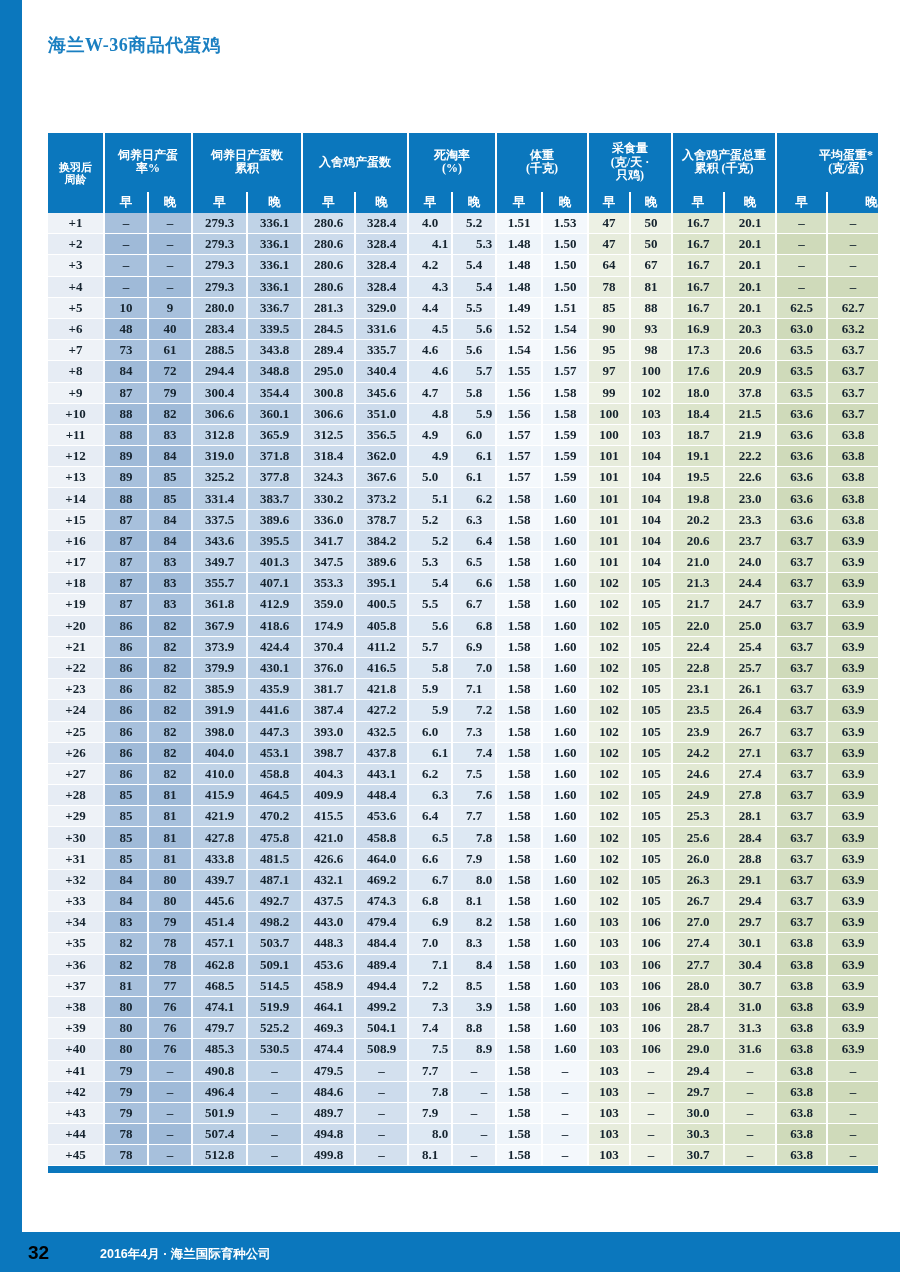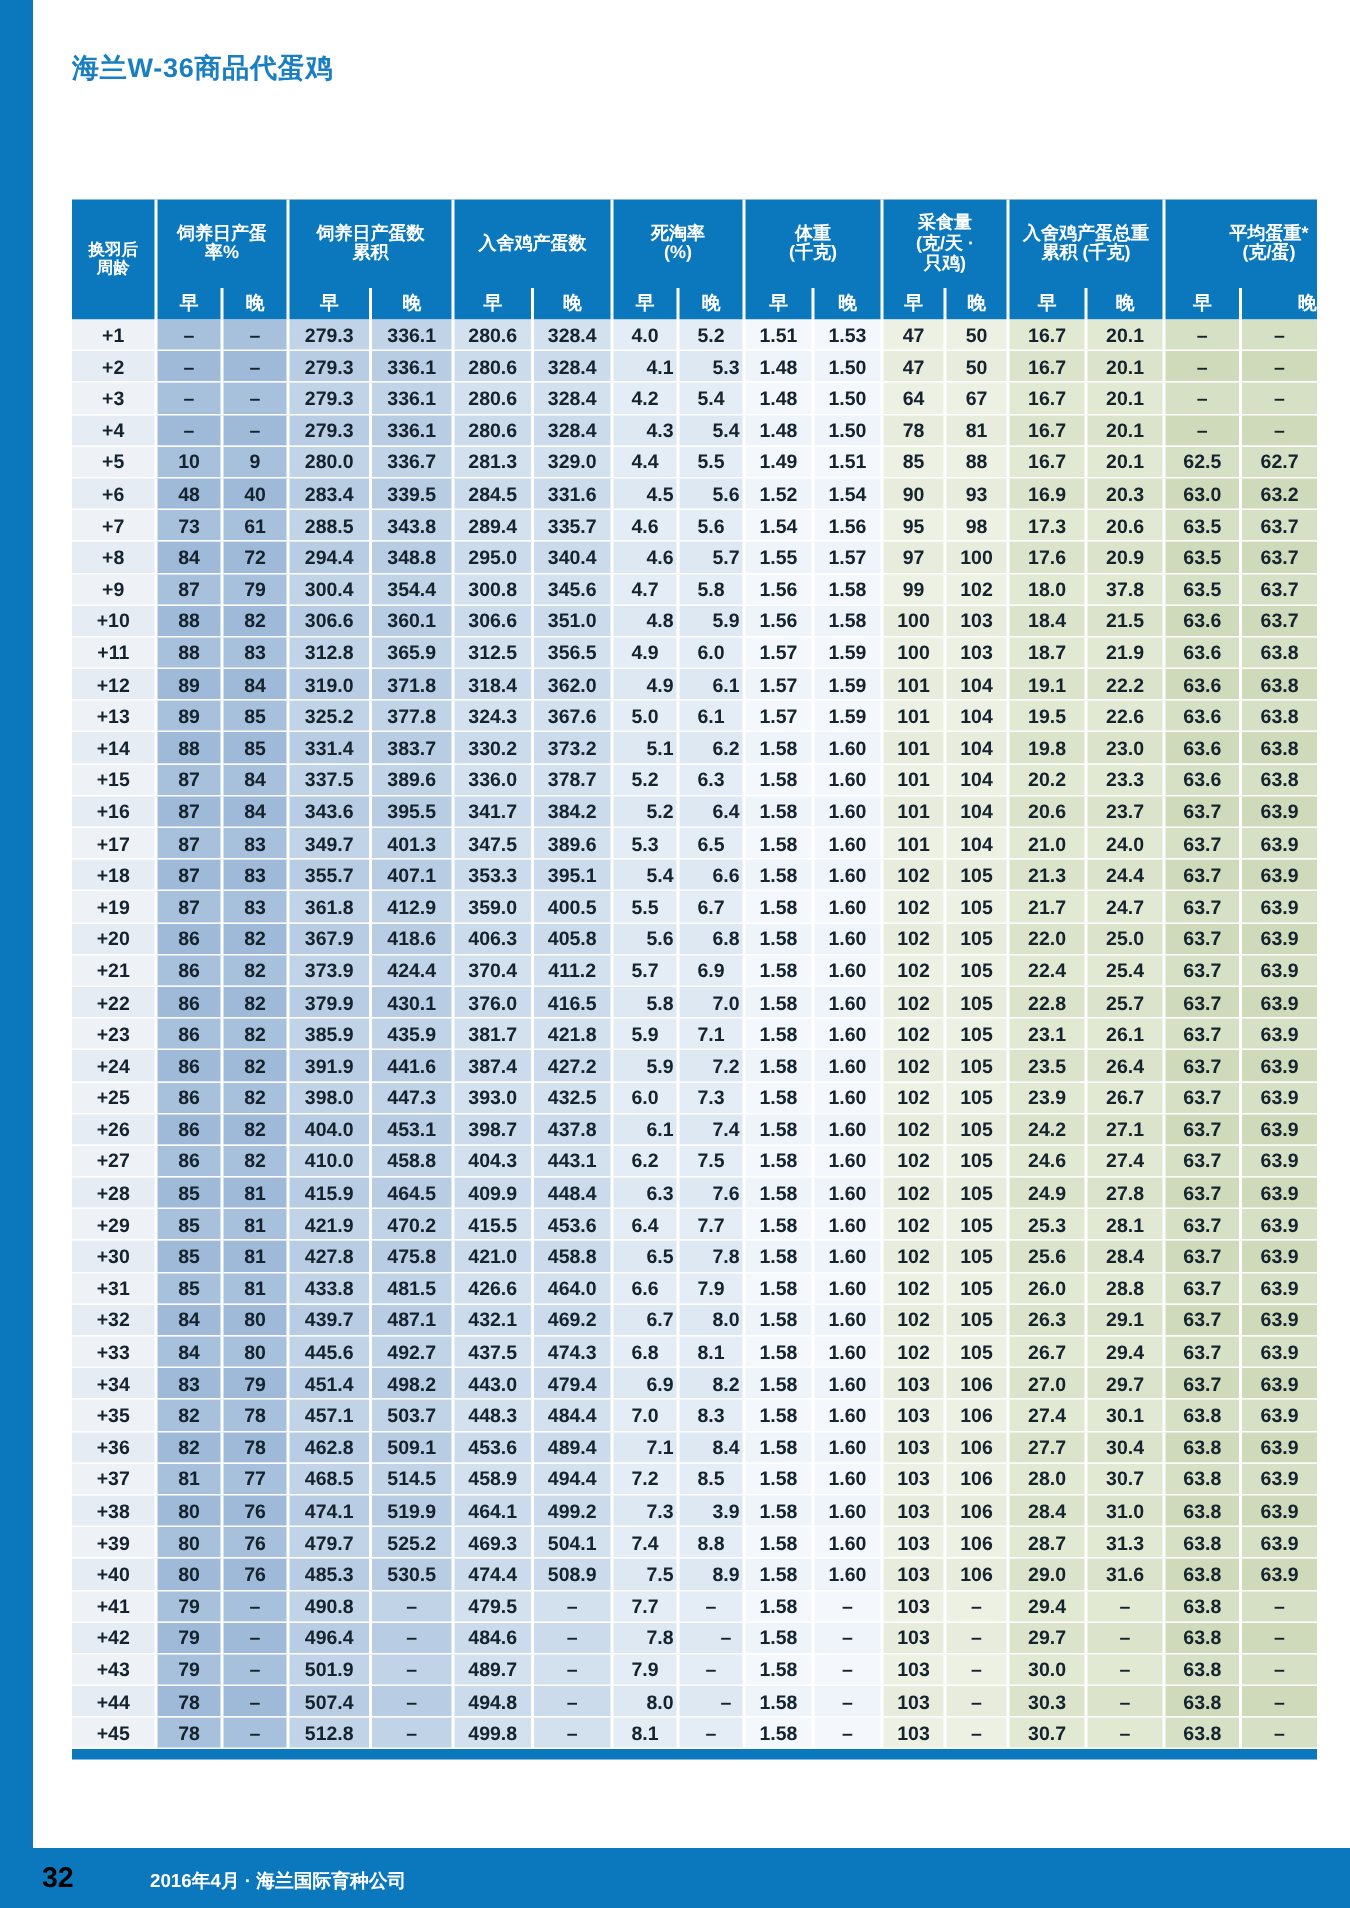--- a/index.html
+++ b/index.html
@@ -9,21 +9,21 @@
     background:#ffffff;
     font-family:"Liberation Sans","DejaVu Sans",sans-serif;
     position:relative;
     overflow:hidden;
   }
   #leftbar{
     position:absolute;left:0;top:0;width:22px;height:1272px;
     background:#0b77bd;
   }
   #page{
-    position:absolute;left:22px;top:0;width:721px;height:1272px;
+    position:absolute;left:22px;top:0;width:721px;height:1272px;font-family:Liberation Serif, serif;
   }
   #brand{
     position:absolute;left:26px;top:33px;
     color:#1a7fc1;font-size:18px;font-weight:bold;letter-spacing:.5px;
   }
   #title{
     position:absolute;left:26px;top:74px;
     color:#1a1a1a;font-size:32px;font-weight:bold;letter-spacing:1px;
   }
   #table-wrap{
@@ -550,21 +550,21 @@
             <td class="c-eggm">24.7</td>
             <td class="c-avg">63.7</td>
             <td class="c-avg">63.9</td>
           </tr>
           <tr class="odd">
             <td class="c-age">+20</td>
             <td class="c-rate">86</td>
             <td class="c-rate">82</td>
             <td class="c-cum">367.9</td>
             <td class="c-cum">418.6</td>
-            <td class="c-hh">406.3</td>
+            <td class="c-hh">174.9</td>
             <td class="c-hh">405.8</td>
             <td class="c-mort">5.6</td>
             <td class="c-mort">6.8</td>
             <td class="c-bw">1.58</td>
             <td class="c-bw">1.60</td>
             <td class="c-feed">102</td>
             <td class="c-feed">105</td>
             <td class="c-eggm">22.0</td>
             <td class="c-eggm">25.0</td>
             <td class="c-avg">63.7</td>

